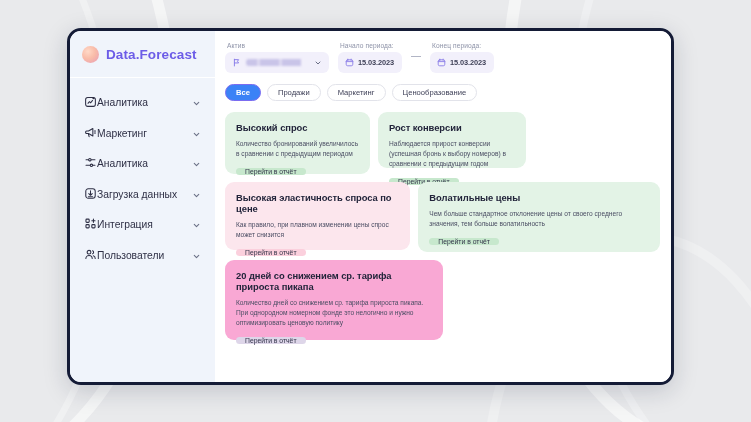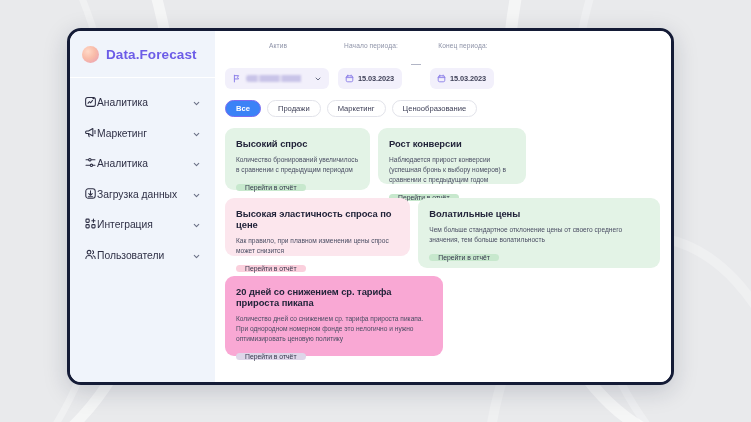--- a/index.html
+++ b/index.html
@@ -85,21 +85,21 @@
   
   .main {
     flex: 1 1 auto;
     background: #ffffff;
     padding: 11px 11px 0 10px;
     overflow: hidden;
   }
 
   
   .filters { display: flex; align-items: flex-end; gap: 9px; margin-bottom: 11px; }
-  .field { display: flex; flex-direction: column; gap: 19px; text-align: center; }
+  .field { display: flex; flex-direction: column; gap: 3px; }
   .field-label { font-size: 6.6px; color: #8e93a8; padding-left: 2px; letter-spacing:.1px;}
   .control {
     height: 21px;
     background: #f2f0fb;
     border-radius: 6px;
     display: flex; align-items: center; gap: 5px;
     padding: 0 7px;
     cursor: pointer;
   }
   .control.asset { width: 104px; }
@@ -345,21 +345,21 @@
           <button class="card-btn">Перейти в отчёт</button>
         </div>
         <div class="card c-green" style="width:148px;height:56px">
           <div class="card-title">Рост конверсии</div>
           <div class="card-desc">Наблюдается прирост конверсии (успешная бронь к выбору номеров) в сравнении с предыдущим годом</div>
           <button class="card-btn">Перейти в отчёт</button>
         </div>
       </div>
 
       <div class="card-row">
-        <div class="card c-pink" style="width:190px;height:58px">
+        <div class="card c-pink" style="width:190px;height:68px">
           <div class="card-title">Высокая эластичность спроса по цене</div>
           <div class="card-desc">Как правило, при плавном изменении цены спрос может снизится</div>
           <button class="card-btn">Перейти в отчёт</button>
         </div>
         <div class="card c-green" style="width:248px;height:70px">
           <div class="card-title">Волатильные цены</div>
           <div class="card-desc">Чем больше стандартное отклонение цены от своего среднего значения, тем больше волатильность</div>
           <button class="card-btn">Перейти в отчёт</button>
         </div>
       </div>

